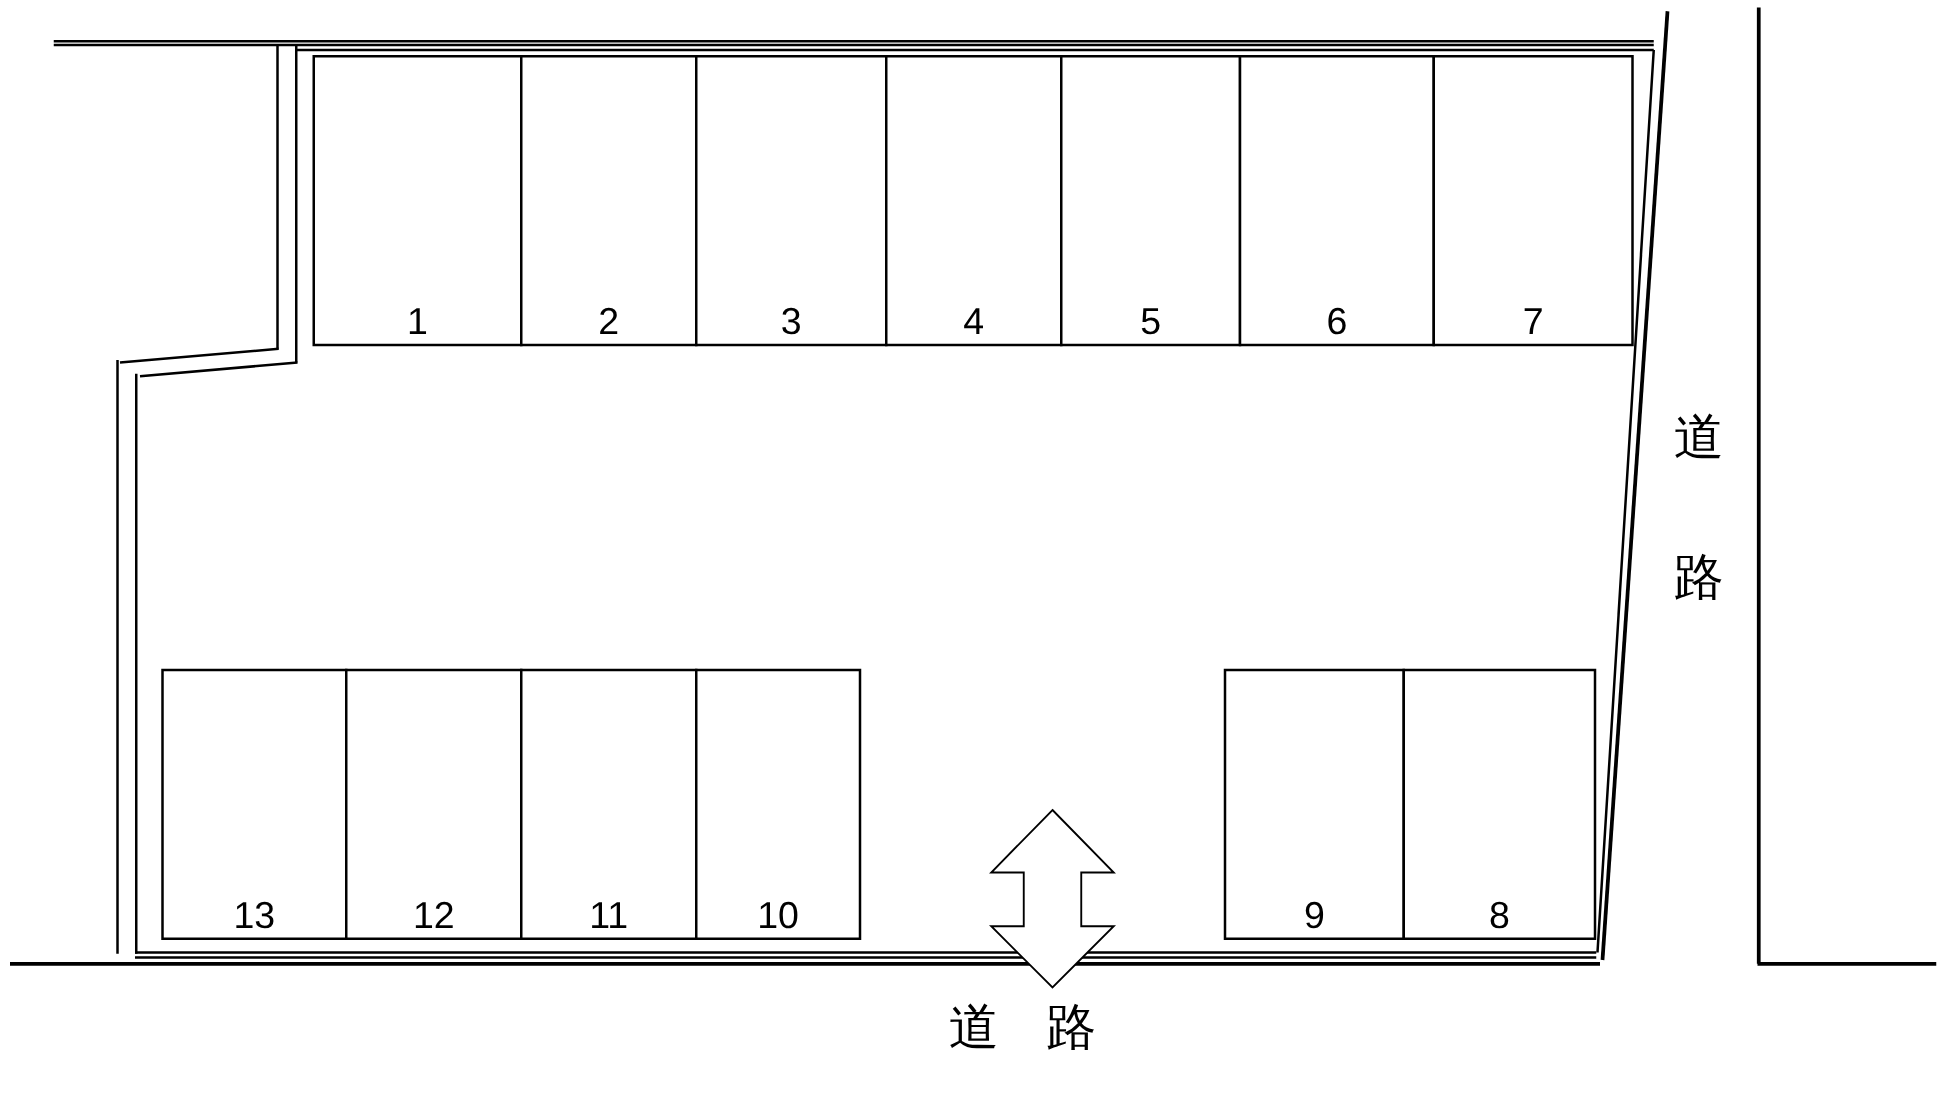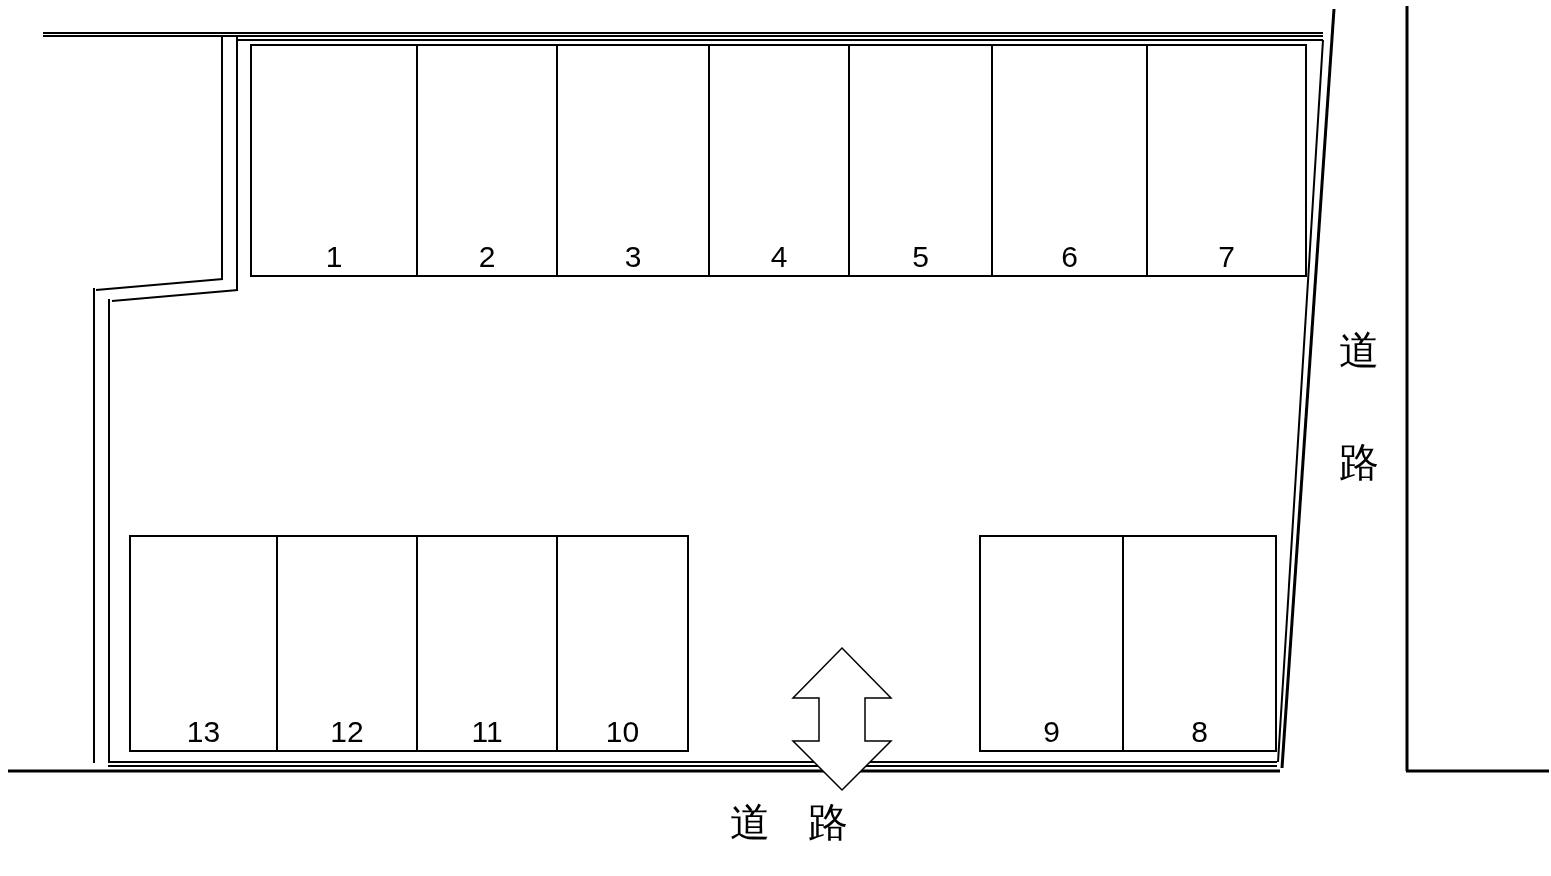--- a/index.html
+++ b/index.html
@@ -5,21 +5,21 @@
     html, body { margin: 0; padding: 0; background: #ffffff; }
     body { width: 1551px; height: 876px; position: relative; overflow: hidden;
            font-family: "DejaVu Sans", "Liberation Sans", sans-serif; }
     svg#plan { position: absolute; left: 0; top: 0; }
     .line { stroke: #000; fill: none; }
     .space { stroke: #000; stroke-width: 2; fill: #fff; }
     .num { font-family: "Liberation Sans", "DejaVu Sans", sans-serif; font-size: 30px; fill: #000; text-anchor: middle; }
     .road-label { position: absolute; font-family: "DejaVu Sans", sans-serif; font-size: 40px; color: #000; line-height: 1; }
     .road-right { left: 1336px; top: 330px; width: 46px; text-align: center; }
     .road-right span { display: block; height: 112px; }
-    .road-bottom { left: 730px; top: 802px; letter-spacing: 38px; white-space: nowrap; }
+    .road-bottom { left: 759px; top: 802px; letter-spacing: 38px; white-space: nowrap; }
   </style>
 </head>
 <body>
 
 <svg id="plan" width="1551" height="876" viewBox="0 0 1551 876" xmlns="http://www.w3.org/2000/svg">
 
   <g>
     <line class="line" stroke-width="2" x1="43" y1="33" x2="1323" y2="33"></line>
     <line class="line" stroke-width="2" x1="43" y1="36" x2="1323" y2="36"></line>
     <line class="line" stroke-width="2" x1="237" y1="40" x2="1323" y2="40"></line>

